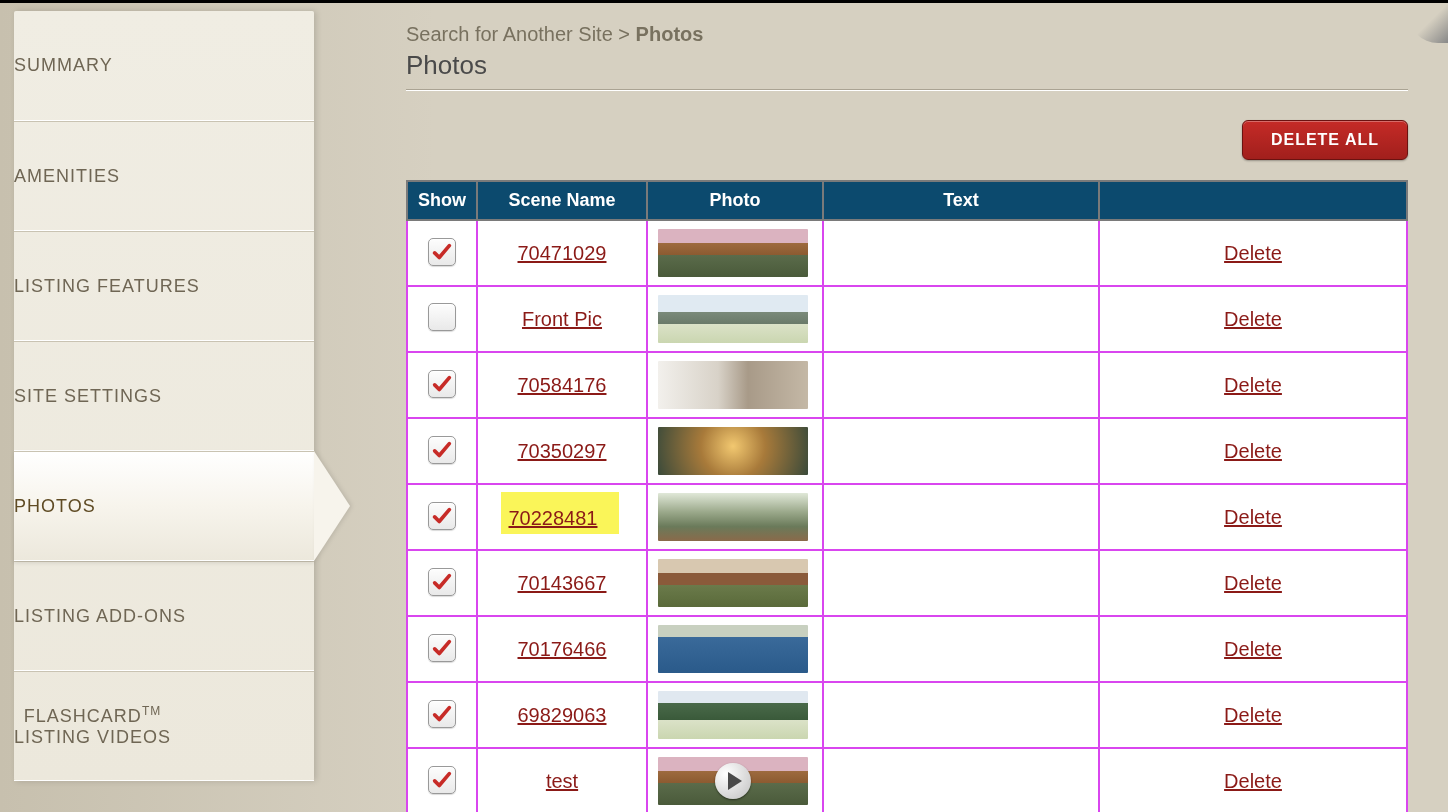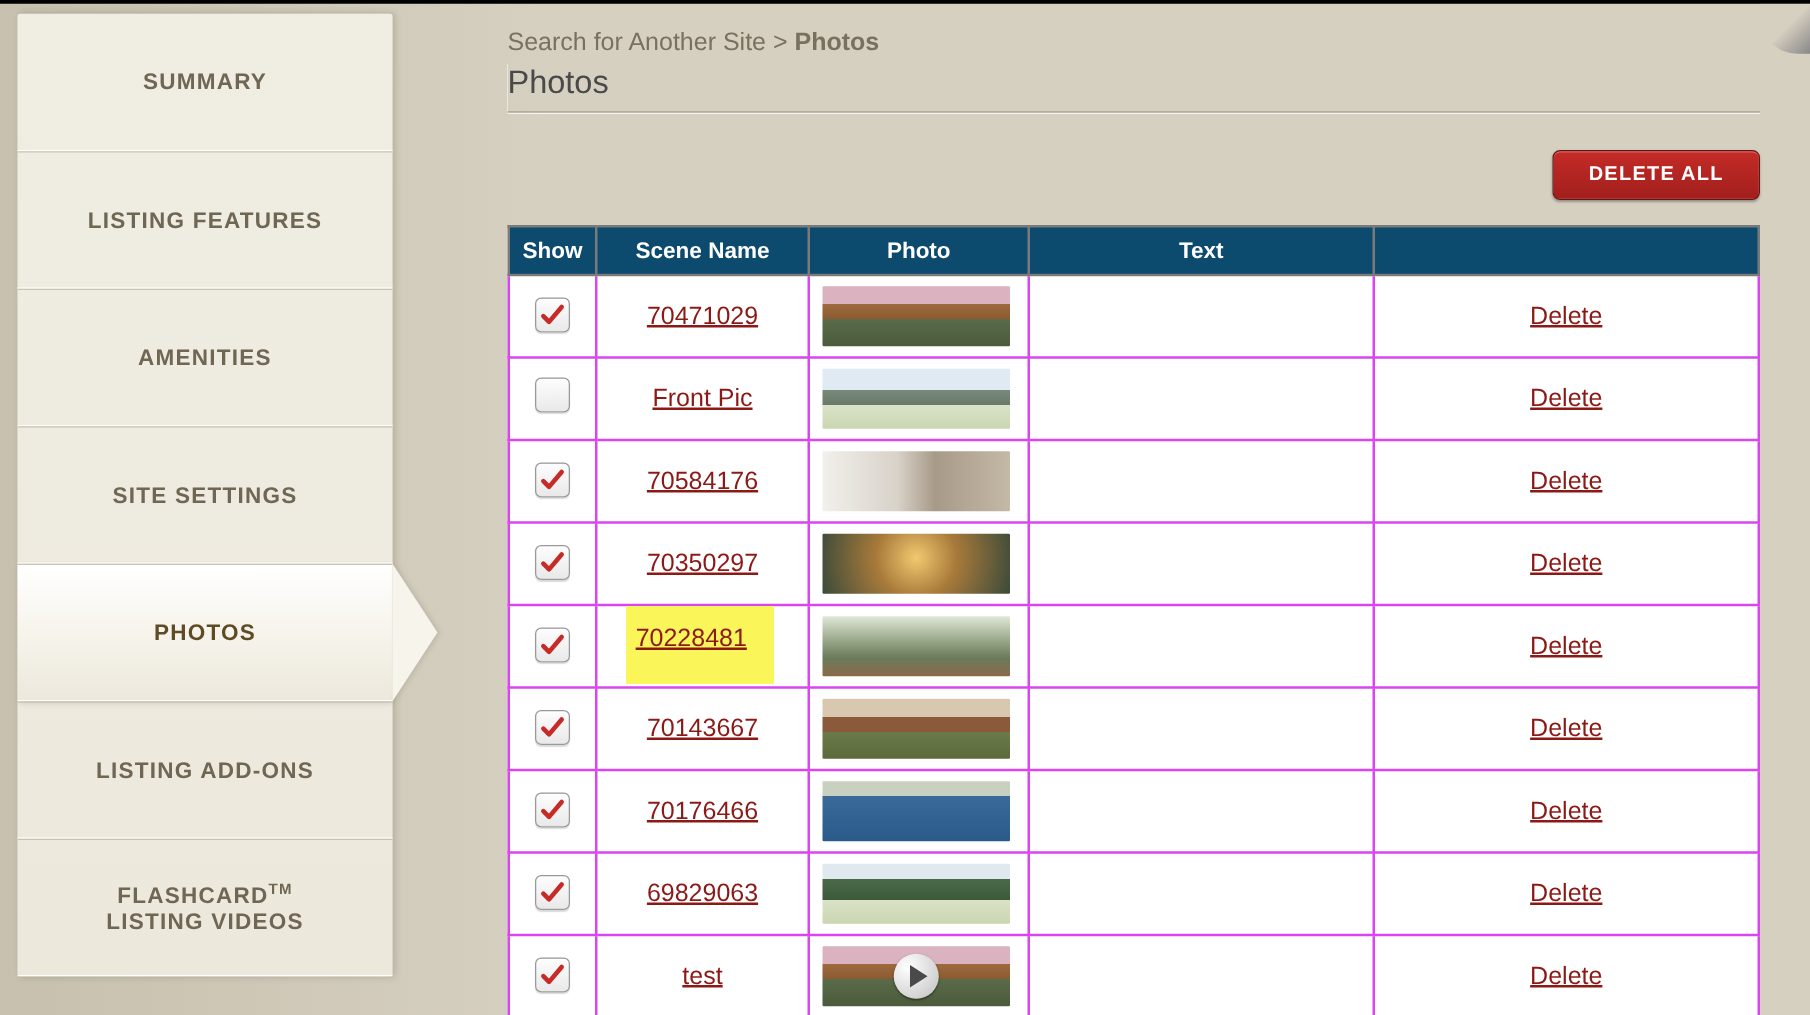--- a/index.html
+++ b/index.html
@@ -35,25 +35,25 @@
     left: 14px;
     top: 8px;
     width: 300px;
     background: linear-gradient(to bottom, #f0ede3 0%, #ece8dc 100%);
     box-shadow: 2px 0 6px rgba(0,0,0,0.15);
     border-radius: 2px;
   }
   .side-item {
     height: 110px;
     display: flex;
-    align-items: center;
+    align-items: flex-start;
     justify-content: center;
     flex-direction: column;
     color: #6f6654;
-    font-weight: 700;
+    font-weight: 400;
     letter-spacing: 1px;
     font-size: 18px;
     cursor: pointer;
     border-top: 1px solid #c9c3b2;
     border-bottom: 1px solid #fff;
     text-align: center;
   }
   .side-item:first-child { border-top: none; }
   .side-item sup { font-size: 12px; }
   .side-item.active {
@@ -208,41 +208,41 @@
     display: block;
     width: 0; height: 0;
     border-top: 9px solid transparent;
     border-bottom: 9px solid transparent;
     border-left: 14px solid #4a4a4a;
     margin-left: 3px;
   }
 
   .highlight {
     display: inline-block;
-    padding: 12px 18px 22px 4px;
+    padding: 12px 18px 2px 4px;
     background: #faf559;
     border: 4px solid #faf559;
     line-height: 1;
     margin: -12px 0 -10px -4px;
   }
 </style>
 </head>
 <body>
 
 <div class="outer">
 
   <div class="sidebar">
     <div class="side-item">
       <span>SUMMARY</span>
     </div>
     <div class="side-item">
+      <span>AMENITIES</span>
+    </div>
+    <div class="side-item">
       <span>LISTING FEATURES</span>
-    </div>
-    <div class="side-item">
-      <span>AMENITIES</span>
     </div>
     <div class="side-item">
       <span>SITE SETTINGS</span>
     </div>
     <div class="side-item active">
       <span>PHOTOS</span>
     </div>
     <div class="side-item">
       <span>LISTING ADD-ONS</span>
     </div>

